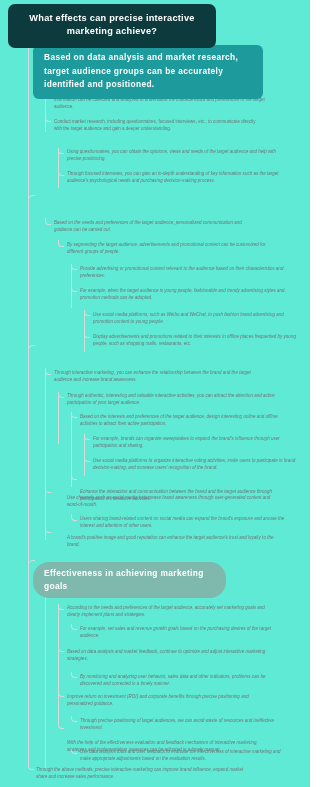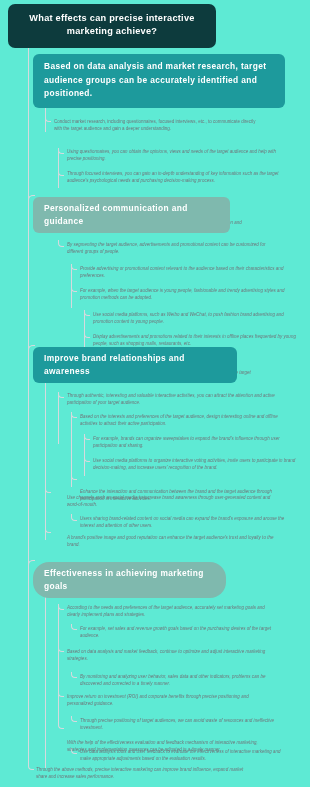--- a/index.html
+++ b/index.html
@@ -44,21 +44,21 @@
     font-weight: bold;
     letter-spacing: 0.35px;
     line-height: 1.5;
     padding: 5px 9px 6px 11px;
     z-index: 5;
   }
   .pill.teal-dark { background: #1d9a9c; }
   .pill.teal-pale { background: #7fb9ae; }
 
   .pill-b1 {
-    left: 33px; top: 54px; width: 252px;
+    left: 33px; top: 45px; width: 230px;
     padding: 6px 0 7px 11px;
     font-size: 8.4px;
     line-height: 1.62;
   }
   .pill-b2 { left: 33px; top: 197px; width: 197px; }
   .pill-b3 { left: 33px; top: 347px; width: 204px; }
   .pill-b4 { left: 33px; top: 562px; width: 193px; }
 
   
   .row {
@@ -162,45 +162,39 @@
   <div class="row" style="left: 54px; top: 118px; width: 210px; color: rgb(111, 116, 121);">
     <span>Conduct market research, including questionnaires, focused interviews, etc., to communicate directly with the target audience and gain a deeper understanding.</span>
   </div>
   <div class="row italic" style="left: 67px; top: 148px; width: 218px; color: rgb(111, 116, 121);">
     <span>Using questionnaires, you can obtain the opinions, views and needs of the target audience and help with precise positioning.</span>
   </div>
   <div class="row italic" style="left: 67px; top: 170px; width: 218px; color: rgb(111, 116, 121);">
     <span>Through focused interviews, you can gain an in-depth understanding of key information such as the target audience's psychological needs and purchasing decision-making process.</span>
   </div>
 
-  <div class="pill teal-pale pill-b2" style="background: rgb(127, 185, 174);">
-    <span>Personalized communication and guidance</span>
-  </div>
   <div class="row italic" style="left: 54px; top: 219px; width: 205px; color: rgb(111, 116, 121);">
     <span>Based on the needs and preferences of the target audience, personalized communication and guidance can be carried out.</span>
   </div>
   <div class="row italic" style="left: 67px; top: 241px; width: 208px; color: rgb(111, 116, 121);">
     <span>By segmenting the target audience, advertisements and promotional content can be customized for different groups of people.</span>
   </div>
   <div class="row italic" style="left: 80px; top: 265px; width: 215px; color: rgb(111, 116, 121);">
     <span>Provide advertising or promotional content relevant to the audience based on their characteristics and preferences.</span>
   </div>
   <div class="row italic" style="left: 80px; top: 287px; width: 218px; color: rgb(111, 116, 121);">
     <span>For example, when the target audience is young people, fashionable and trendy advertising styles and promotion methods can be adopted.</span>
   </div>
   <div class="row italic" style="left: 93px; top: 311px; width: 210px; color: rgb(111, 116, 121);">
     <span>Use social media platforms, such as Weibo and WeChat, to push fashion brand advertising and promotion content to young people.</span>
   </div>
   <div class="row italic" style="left: 93px; top: 333px; width: 213px; color: rgb(111, 116, 121);">
     <span>Display advertisements and promotions related to their interests in offline places frequented by young people, such as shopping malls, restaurants, etc.</span>
   </div>
 
-  <div class="pill teal-dark pill-b3" style="background: rgb(29, 154, 156);">
-    <span>Improve brand relationships and awareness</span>
-  </div>
   <div class="row italic" style="left: 54px; top: 369px; width: 210px; color: rgb(111, 116, 121);">
     <span>Through interactive marketing, you can enhance the relationship between the brand and the target audience and increase brand awareness.</span>
   </div>
   <div class="row italic" style="left: 67px; top: 392px; width: 212px; color: rgb(111, 116, 121);">
     <span>Through authentic, interesting and valuable interactive activities, you can attract the attention and active participation of your target audience.</span>
   </div>
   <div class="row italic" style="left: 80px; top: 413px; width: 212px; color: rgb(111, 116, 121);">
     <span>Based on the interests and preferences of the target audience, design interesting online and offline activities to attract their active participation.</span>
   </div>
   <div class="row italic" style="left: 93px; top: 435px; width: 208px; color: rgb(111, 116, 121);">

